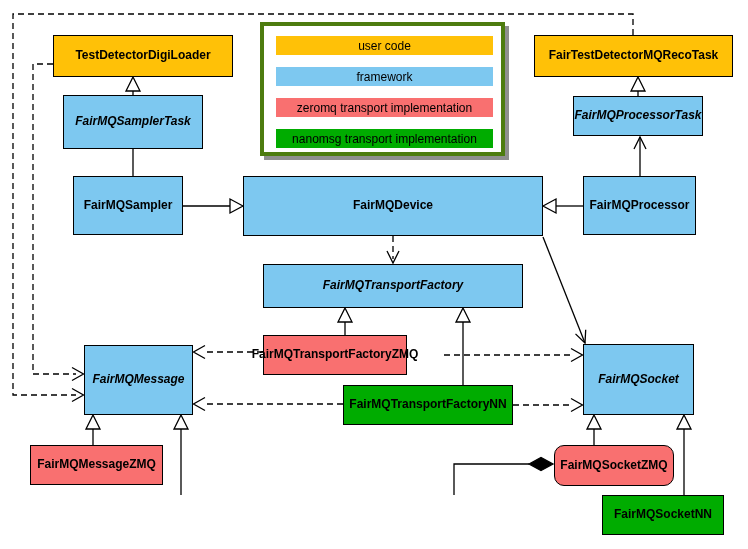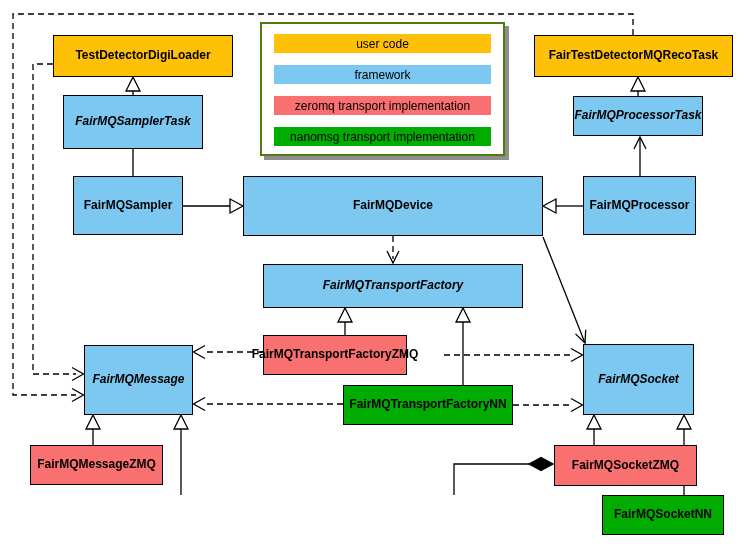--- a/index.html
+++ b/index.html
@@ -9,21 +9,21 @@
   }
   .edges { position:absolute; left:0; top:0; width:748px; height:549px; }
   .node {
     position:absolute; box-sizing:border-box; border:1.5px solid #000;
     display:flex; align-items:center; justify-content:center; text-align:center;
     font-size:12px; font-weight:bold; color:#000; line-height:1.1; padding:1px 2px;
   }
   .node.abstract { font-style:italic; }
   .legend {
     position:absolute; left:260px; top:22px; width:245px; height:134px;
-    background:#ffffff; border:2px solid #4d7c0f; box-sizing:border-box;
+    background:#ffffff; border:4px solid #4d7c0f; box-sizing:border-box;
     box-shadow:4px 4px 0 #8f8f8f;
   }
   .legend-bar {
     position:absolute; left:12px; width:217px; height:19px;
     display:flex; align-items:center; justify-content:center;
     font-size:12px; color:#000;
   }
   .legend-bar:nth-child(1) { top:10px; }
   .legend-bar:nth-child(2) { top:41px; }
   .legend-bar:nth-child(3) { top:72px; }
@@ -155,15 +155,15 @@
     <div class="node" style="left: 73px; top: 176px; width: 110px; height: 59px; background: rgb(125, 200, 240);">FairMQSampler</div>
     <div class="node abstract" style="left: 573px; top: 96px; width: 130px; height: 40px; background: rgb(125, 200, 240);">FairMQProcessorTask</div>
     <div class="node" style="left: 243px; top: 176px; width: 300px; height: 60px; background: rgb(125, 200, 240);">FairMQDevice</div>
     <div class="node" style="left: 583px; top: 176px; width: 113px; height: 59px; background: rgb(125, 200, 240);">FairMQProcessor</div>
     <div class="node abstract" style="left: 263px; top: 264px; width: 260px; height: 44px; background: rgb(125, 200, 240);">FairMQTransportFactory</div>
     <div class="node" style="left: 263px; top: 335px; width: 144px; height: 40px; background: rgb(249, 112, 112);">FairMQTransportFactoryZMQ</div>
     <div class="node" style="left: 343px; top: 385px; width: 170px; height: 40px; background: rgb(0, 172, 0);">FairMQTransportFactoryNN</div>
     <div class="node abstract" style="left: 84px; top: 345px; width: 109px; height: 70px; background: rgb(125, 200, 240);">FairMQMessage</div>
     <div class="node abstract" style="left: 583px; top: 344px; width: 111px; height: 71px; background: rgb(125, 200, 240);">FairMQSocket</div>
     <div class="node" style="left: 30px; top: 445px; width: 133px; height: 40px; background: rgb(249, 112, 112);">FairMQMessageZMQ</div>
-    <div class="node" style="left: 554px; top: 445px; width: 143px; height: 41px; background: rgb(249, 112, 112);">FairMQSocketZMQ</div>
+    <div class="node" style="left: 554px; top: 445px; width: 120px; height: 41px; background: rgb(249, 112, 112); border-radius: 10px;">FairMQSocketZMQ</div>
     <div class="node" style="left: 602px; top: 495px; width: 122px; height: 40px; background: rgb(0, 172, 0);">FairMQSocketNN</div>
   </div>
 
 </body></html>

